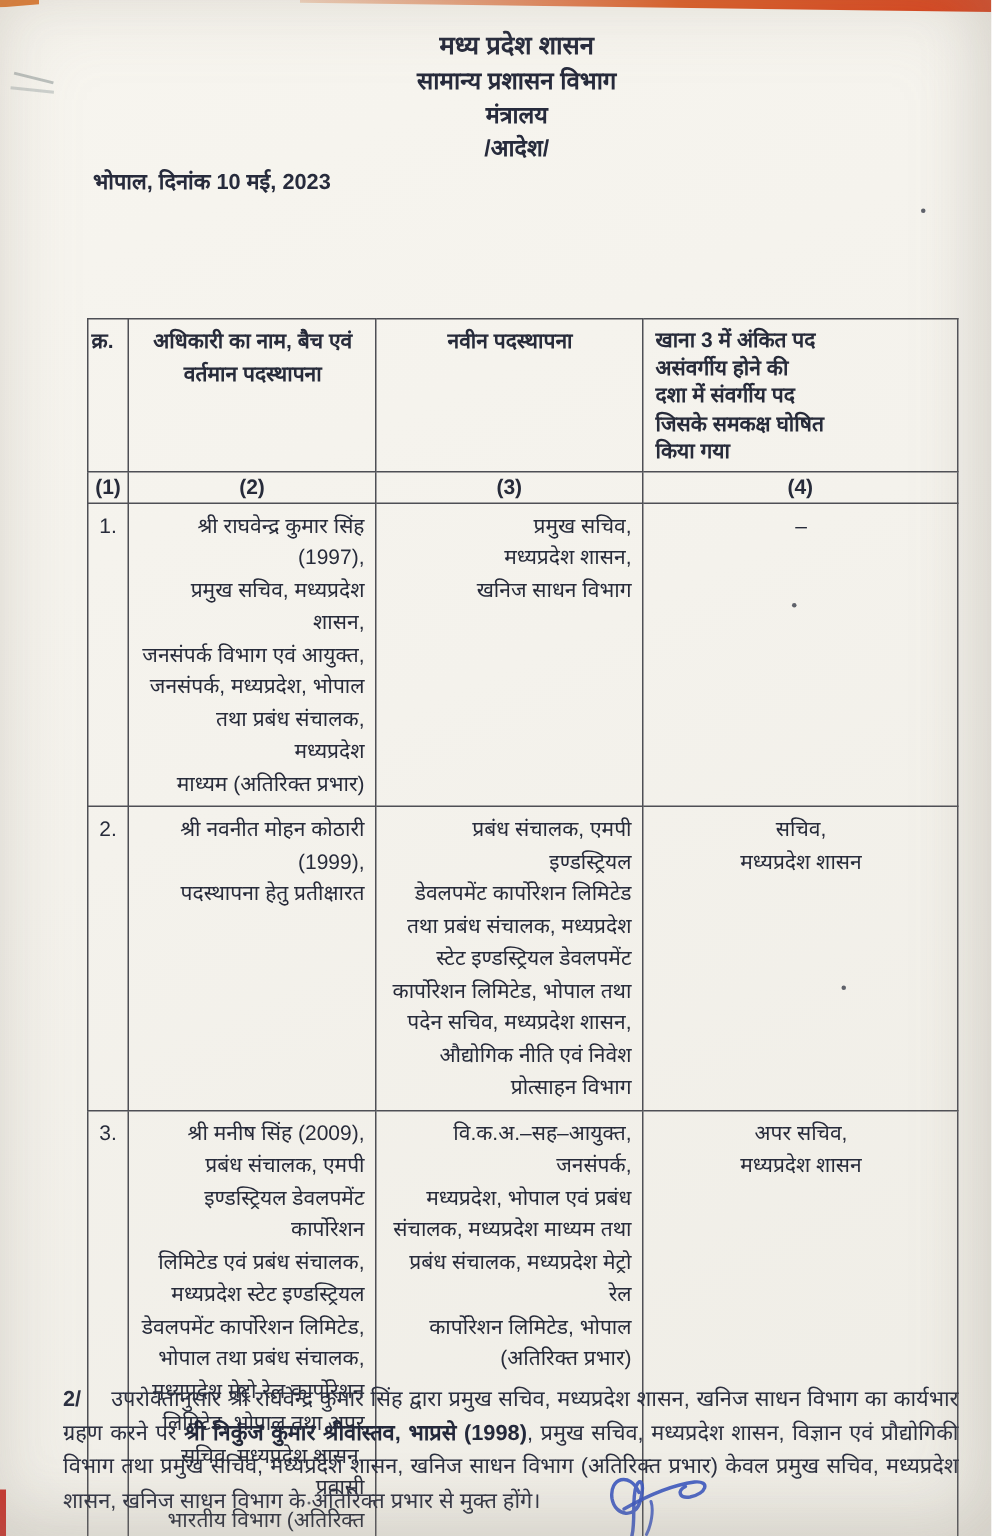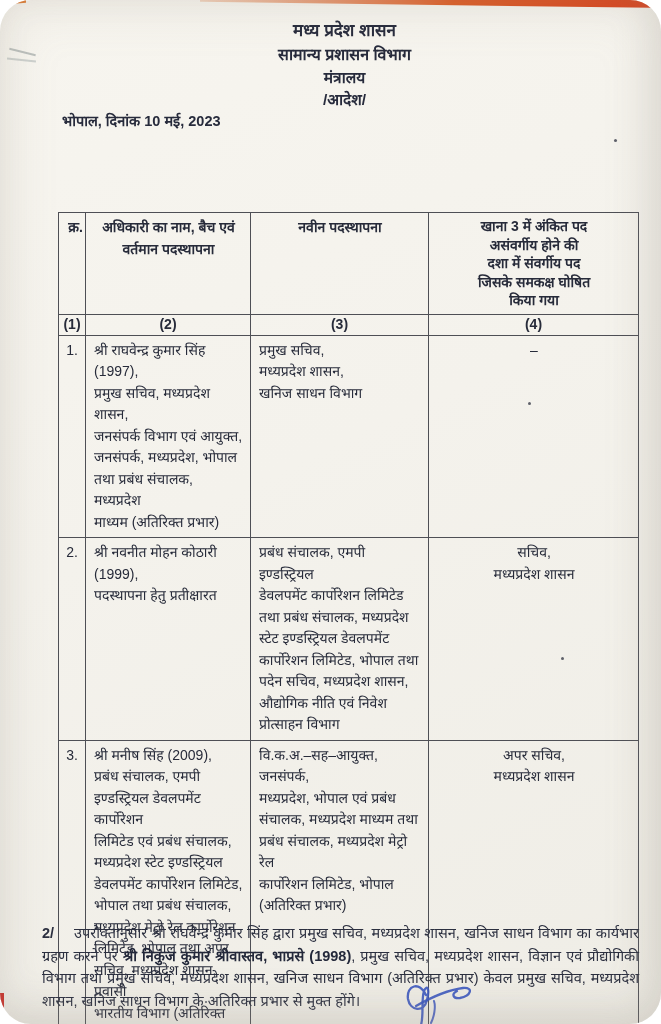--- a/index.html
+++ b/index.html
@@ -3,21 +3,20 @@
 <meta charset="utf-8">
 <style>
   * { margin:0; padding:0; box-sizing:border-box; }
   html,body { width:661px; height:1024px; }
   body { font-family:"Liberation Sans","DejaVu Sans",sans-serif; }
 
   .page {
     position:relative; width:661px; height:1024px; overflow:hidden;
     background:linear-gradient(155deg,#f7f5ef 0%,#f4f2ec 45%,#efede6 100%);
     color:#2c3040;
-    border-radius:31px;
   }
   .page::after {
     content:""; position:absolute; inset:0; pointer-events:none;
     box-shadow:inset 0 0 55px rgba(158,152,136,.22), inset -10px -14px 38px rgba(150,145,132,.18);
   }
 
   
   .strip-tr { position:absolute; top:0; left:200px; width:461px; height:8px;
     background:linear-gradient(to right, rgba(224,110,40,.25), #dd5a22 55%, #d93c17 100%);
     clip-path:polygon(0 0,100% 0,100% 100%,0 22%); }
@@ -48,27 +47,27 @@
     font-size:14.5px; line-height:26px; color:#2c3040; white-space:pre-line;
     text-indent:56px; font-weight:500; }
 
   
   table.order-table { position:absolute; top:212px; left:58px; width:580px;
     border-collapse:collapse; table-layout:fixed; font-size:14px; color:#272b3a; }
   .order-table col.w1 { width:27px; } .order-table col.w2 { width:165px; }
   .order-table col.w3 { width:178px; } .order-table col.w4 { width:210px; }
   .order-table td, .order-table th { border:1.6px solid #4e4f55; vertical-align:top;
     padding:4px 7px 4px 8px; white-space:pre-line; overflow:hidden; font-weight:500;
-    line-height:21.5px; text-align:left; }
+    line-height:21.5px; text-align:right; }
   tr.r-head { height:100px; } tr.r-nums { height:21px; }
   tr.r-1 { height:139px; } tr.r-2 { height:174px; } tr.r-3 { height:236px; }
   .order-table th { font-weight:700; }
-  th.h-sno { text-align:right; padding-left:2px; padding-right:2px; }
+  th.h-sno { text-align:left; padding-left:2px; padding-right:2px; }
   th.h-officer, th.h-new { text-align:center; }
-  th.h-equiv { line-height:18.5px; text-align:center; }
+  th.h-equiv { line-height:18.5px; text-align:left; }
   td.c-sno { text-align:center; padding-left:1px; padding-right:1px; }
   td.c-equiv { text-align:center; }
   tr.r-nums td { text-align:center; line-height:15px; padding:2px; font-weight:700; }
 
   .para2 { position:absolute; top:898px; left:42px; right:22px;
     font-size:14.5px; line-height:22.5px; text-align:justify; color:#2c3040; font-weight:500;margin-top:24px; }
   .para2 .num { font-weight:700; margin-right:20px; }
   .para2 .bold-name { font-weight:700; color:#23283a; }
 
   .signature { position:absolute; left:400px; top:979px; width:82px; height:46px; }

